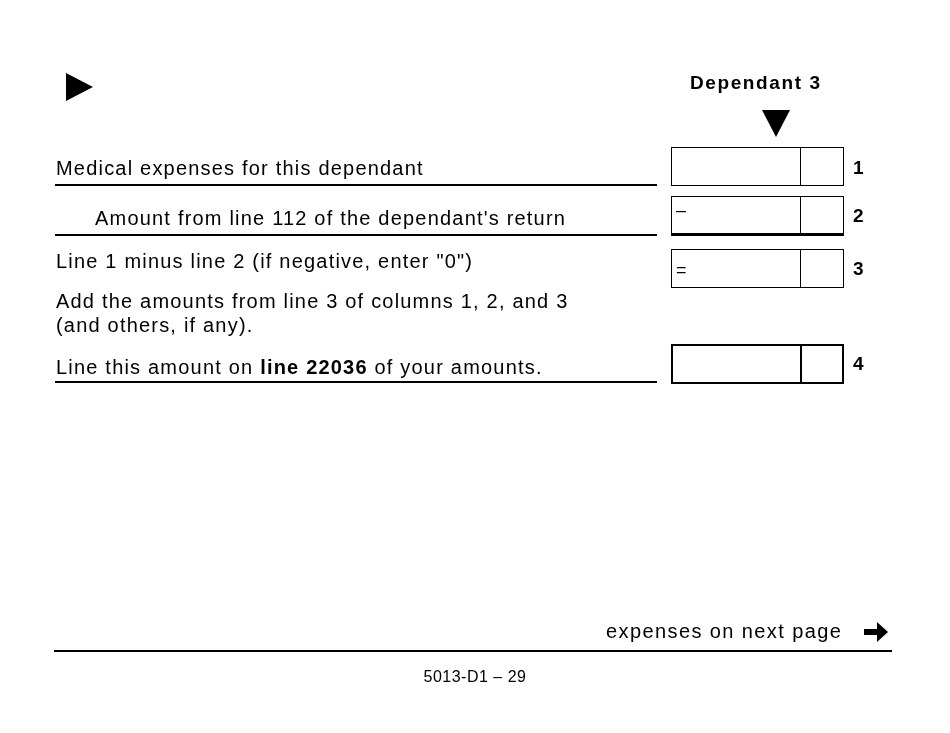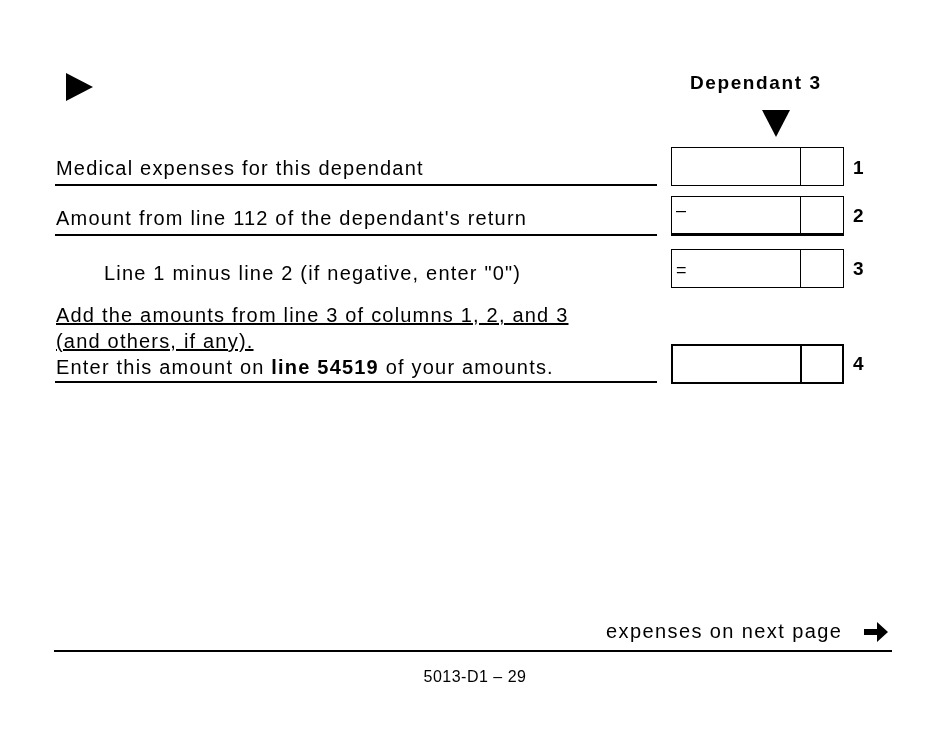--- a/index.html
+++ b/index.html
@@ -34,44 +34,44 @@
 <div class="abs row-label" style="top:155px;">Medical expenses for this dependant</div>
 <div class="abs underline" style="top:184px;"></div>
 <div class="abs box" style="top:147px;">
   <input type="text" style="left: 0px; width: 128px;" value="">
   <div class="cents">
     <input type="text" style="left: 0px; width: 42px;" value="">
   </div>
 </div>
 <div class="abs line-num" style="top:157px;">1</div>
 
-<div class="abs row-label" style="top:205px;">Amount from line 112 of the dependant's return</div>
+<div class="abs row-label" style="top:205px;margin-left:39px;">Amount from line 112 of the dependant's return</div>
 <div class="abs underline" style="top:234px;"></div>
 <div class="abs box" style="top:196px; border-bottom-width:3px; height:36px;">
   <span class="sign" style="top:3px;">–</span>
   <input type="text" style="left: 18px; width: 110px;" value="">
   <div class="cents">
     <input type="text" style="left: 0px; width: 42px;" value="">
   </div>
 </div>
 <div class="abs line-num" style="top:205px;">2</div>
 
-<div class="abs row-label" style="top:260px;margin-left:48px;">Line 1 minus line 2 (if negative, enter "0")</div>
+<div class="abs row-label" style="top:248px;">Line 1 minus line 2 (if negative, enter "0")</div>
 <div class="abs box" style="top:249px;">
   <span class="sign" style="top:10px;">=</span>
   <input type="text" style="left: 18px; width: 110px;" value="">
   <div class="cents">
     <input type="text" style="left: 0px; width: 42px;" value="">
   </div>
 </div>
 <div class="abs line-num" style="top:258px;">3</div>
 
-<div class="abs row-label" style="top:302px;text-decoration:underline;">Add the amounts from line 3 of columns 1, 2, and 3</div>
-<div class="abs row-label" style="top:328px;text-decoration:underline;">(and others, if any).</div>
-<div class="abs row-label" style="top:354px;"><span>Enter this amount on </span><span class="bold">line 54519</span><span> of your amounts.</span></div>
+<div class="abs row-label" style="top:288px;">Add the amounts from line 3 of columns 1, 2, and 3</div>
+<div class="abs row-label" style="top:312px;">(and others, if any).</div>
+<div class="abs row-label" style="top:354px;"><span>Line this amount on </span><span class="bold">line 22036</span><span> of your amounts.</span></div>
 <div class="abs underline" style="top:381px;"></div>
 <div class="abs box heavy" style="top:344px;">
   <input type="text" style="left: 0px; width: 127px;" value="">
   <div class="cents">
     <input type="text" style="left: 0px; width: 42px;" value="">
   </div>
 </div>
 <div class="abs line-num" style="top:353px;">4</div>
 
 <div class="abs continue">expenses on next page</div>

